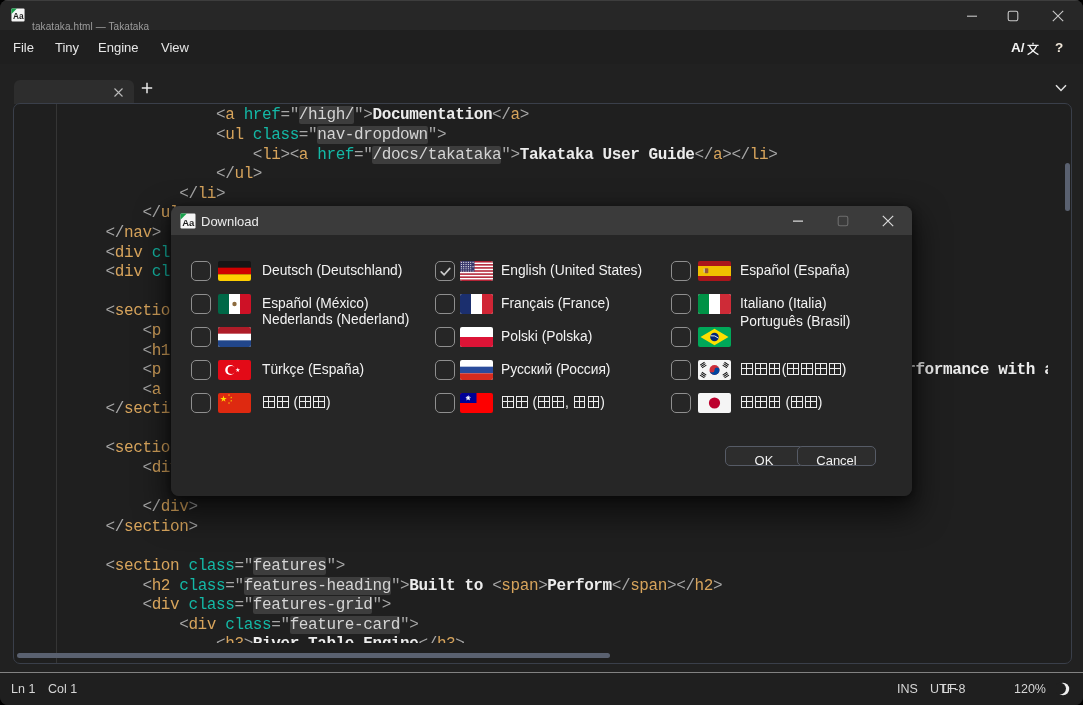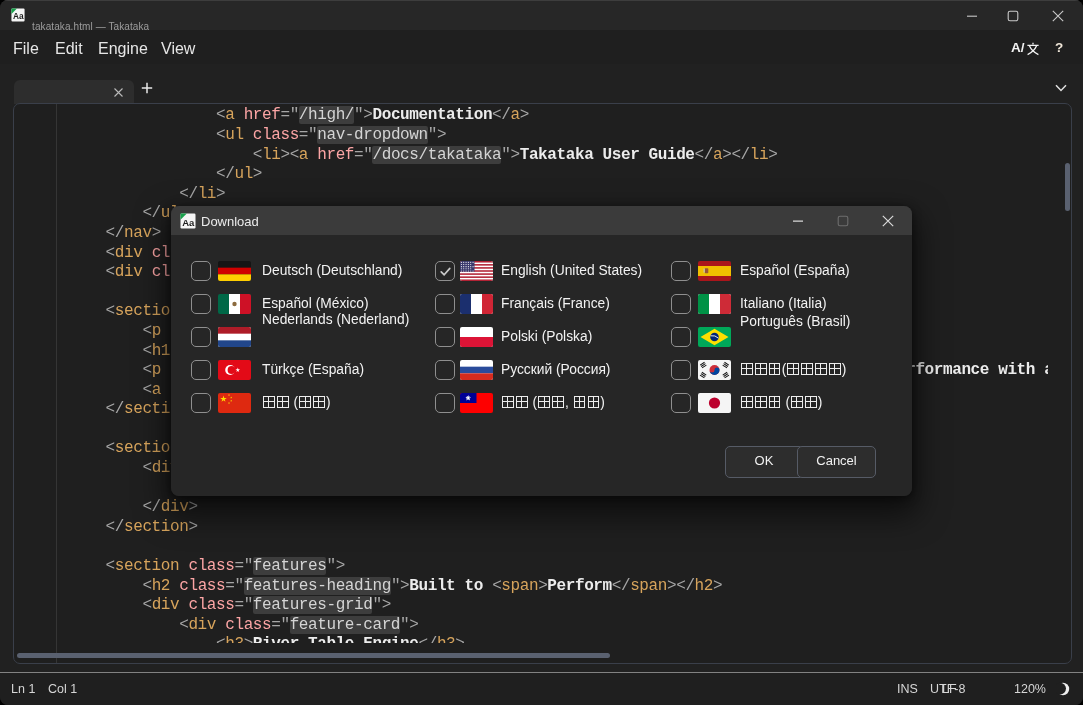--- a/index.html
+++ b/index.html
@@ -2,53 +2,53 @@
 <html><head><meta charset="utf-8"><style>
 * { margin:0; padding:0; box-sizing:border-box; }
 html,body { width:1083px; height:705px; background:#000; overflow:hidden;
   font-family:"Liberation Sans", sans-serif; }
 #win { position:absolute; inset:0; background:#212121; border-radius:8px; overflow:hidden; }
 #win::before { content:""; position:absolute; left:0; top:0; right:0; height:1px; background:#3d3d3d; border-radius:8px 8px 0 0; z-index:50;}
 #titlebar { position:absolute; left:0; top:0; width:100%; height:30px; background:#272727; }
 #titletxt { position:absolute; left:32px; top:8.5px; font-size:10px; color:#9c9c9c; letter-spacing:0.1px;margin-top:12px; }
 .wbtn { position:absolute; color:#c9c9c9; }
 #menubar { position:absolute; left:0; top:30px; width:100%; height:34px; background:#1f1f1f; }
-.mi { position:absolute; top:10px; font-size:16px; color:#e6e6e6; }
+.mi { position:absolute; top:10px; font-size:13px; color:#e6e6e6; }
 #tabbar { position:absolute; left:0; top:64px; width:100%; height:39px; background:#212121; }
 #tab { position:absolute; left:14px; top:16px; width:120px; height:24px; background:#2d2d2d; border-radius:6px 6px 0 0; }
 #tab span { position:absolute; left:11px; top:20px; font-size:13px; color:#ececec; }
 #pane { position:absolute; left:13px; top:103px; width:1059px; height:561px; background:#1f1f1f;
   border:1px solid #3a3f4a; border-radius:7px; overflow:hidden; }
 #gutline { position:absolute; left:42px; top:0; width:1px; height:100%; background:#353535; }
 #cliparea { position:absolute; left:0; top:2.4px; width:1034px; height:537px; overflow:hidden; }
 pre { font-family:"Liberation Mono", monospace; font-size:16px; letter-spacing:-0.4px;
   line-height:19.6px; white-space:pre; }
 #nums { position:absolute; left:0; top:0; width:37px; text-align:right; color:#8b8b8b; }
 #code { position:absolute; left:54.8px; top:0; }
 #code i { font-style:normal; }
-.p { color:#a6a6a6; } .t { color:#d7a45c; } .at { color:#fca5a5;font-family:Liberation Mono, monospace; } .hl { color:#d4d4d4; background:#3d3d3d; border-radius:2px; }
+.p { color:#a6a6a6; } .t { color:#d7a45c; } .at { color:#14b8a6;font-family:Liberation Mono, monospace; } .hl { color:#d4d4d4; background:#3d3d3d; border-radius:2px; }
 .b { color:#ececec; font-weight:bold;margin-top:40px; }
 .thumb { position:absolute; background:#5a6170; border-radius:3px; }
 #statussep { position:absolute; left:0; top:672px; width:100%; height:1px; background:#828282; }
 #statusbar { position:absolute; left:0; top:673px; width:100%; height:32px; background:#1f1f1f; }
 .st { position:absolute; top:9px; font-size:12.5px; color:#d6d6d6; }
 #dlgshadow { position:absolute; left:171px; top:206px; width:741px; height:290px; border-radius:8px;
   box-shadow:0 14px 30px 6px rgba(0,0,0,0.55), 0 2px 8px rgba(0,0,0,0.5); }
 #dlg { position:absolute; left:171px; top:206px; width:741px; height:290px; background:#262626;
   border-radius:8px; overflow:hidden; }
 #dtitle { position:absolute; left:0; top:0; width:100%; height:29px; background:#3b3b3b; }
 #dtitle span { position:absolute; left:30px; top:7.5px; font-size:13px; color:#ebebeb; }
 .cb { position:absolute; width:20px; height:20px; border:1px solid #8f8f8f; border-radius:5px; background:#262626; }
 .lab { position:absolute; font-size:13.8px; color:#f2f2f2; white-space:nowrap; line-height:20px; }
 .flag { border-radius:2px; display:block; }
 .g { display:inline-block; width:11.5px; height:11.5px; margin:0 1.2px; vertical-align:-1px;
   border:1.2px solid #ededed;
   background:linear-gradient(#ededed,#ededed) 50% 0/1.2px 100% no-repeat,
              linear-gradient(#ededed,#ededed) 0 50%/100% 1.2px no-repeat; }
-.dbtn { position:absolute; top:240px; width:79px; height:32px; background:#2d2d2d;
+.dbtn { position:absolute; top:240px; width:79px; height:20px; background:#2d2d2d;
   border:1px solid #565b66; border-radius:5px; color:#f1f1f1; font-size:13px;
   text-align:center; line-height:28px; }
 </style></head><body>
 <div id="win">
   <div id="titlebar">
     <div style="position:absolute;left:11px;top:8px"><svg width="14" height="14" viewBox="0 0 16 16">
           <rect x="0.5" y="0.5" width="15" height="15" rx="1.2" fill="#f5f5f5"></rect>
           <polygon points="0.5,0.5 6.8,0.5 0.5,6.8" fill="#17a24b"></polygon>
           <text x="2.2" y="13" font-family="Liberation Sans, sans-serif" font-size="9.5" font-weight="bold" fill="#1c1c1c">Aa</text>
         </svg></div>
@@ -58,21 +58,21 @@
       </svg>
     <svg class="wbtn" style="left:1003px;top:6px" width="20" height="20" viewBox="0 0 20 20">
         <rect x="5.2" y="5.2" width="9.6" height="9.6" rx="1.8" fill="none" stroke="#c9c9c9" stroke-width="1.1"></rect>
       </svg>
     <svg class="wbtn" style="left:1048px;top:6px" width="20" height="20" viewBox="0 0 20 20">
         <path d="M4.8 4.8 L15.2 15.2 M15.2 4.8 L4.8 15.2" stroke="#c9c9c9" stroke-width="1.1"></path>
       </svg>
   </div>
   <div id="menubar">
     <span class="mi" style="left:13px">File</span>
-    <span class="mi" style="left:55px">Edit</span>
+    <span class="mi" style="left:55px">Tiny</span>
     <span class="mi" style="left:98px">Engine</span>
     <span class="mi" style="left:161px">View</span>
     <span class="mi" style="left:1011px;color:#f3f3f3;font-size:13.5px;font-weight:bold">A/</span>
       <svg style="position:absolute;left:1026px;top:12px" width="14" height="14" viewBox="0 0 14 14">
         <g stroke="#f3f3f3" stroke-width="1.3" fill="none">
           <path d="M7 0.8 L7 2.6"></path>
           <path d="M1.4 3.4 H12.6"></path>
           <path d="M10.6 3.8 C9 7.5 5.5 10.8 1.6 12.6"></path>
           <path d="M3.4 3.8 C5 7.5 8.5 10.8 12.4 12.6"></path>
         </g>

